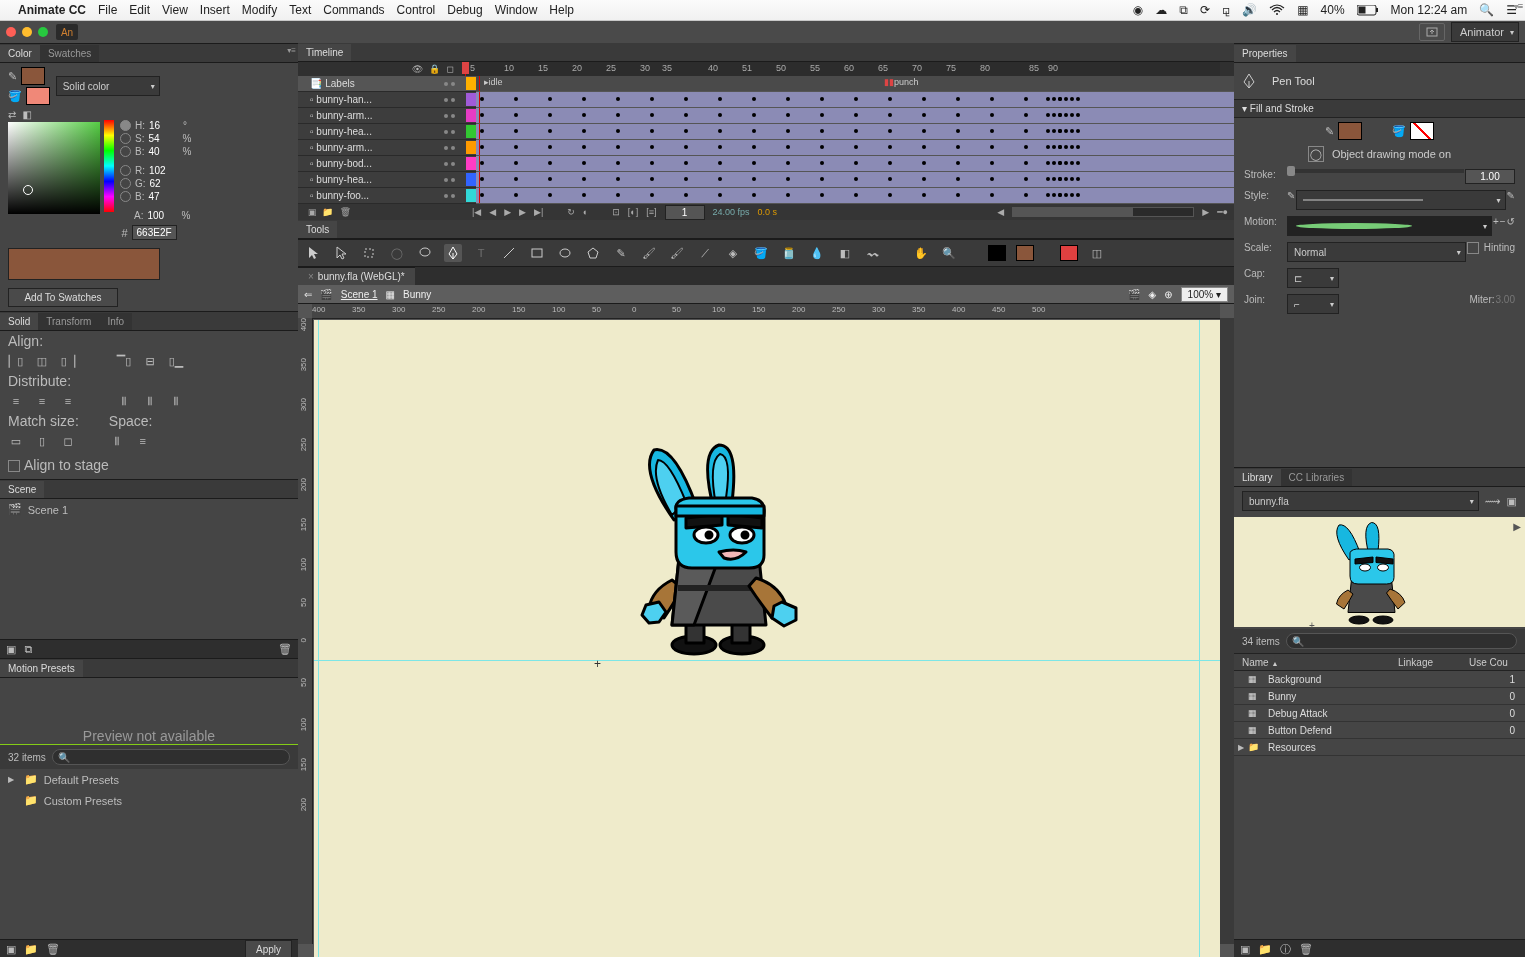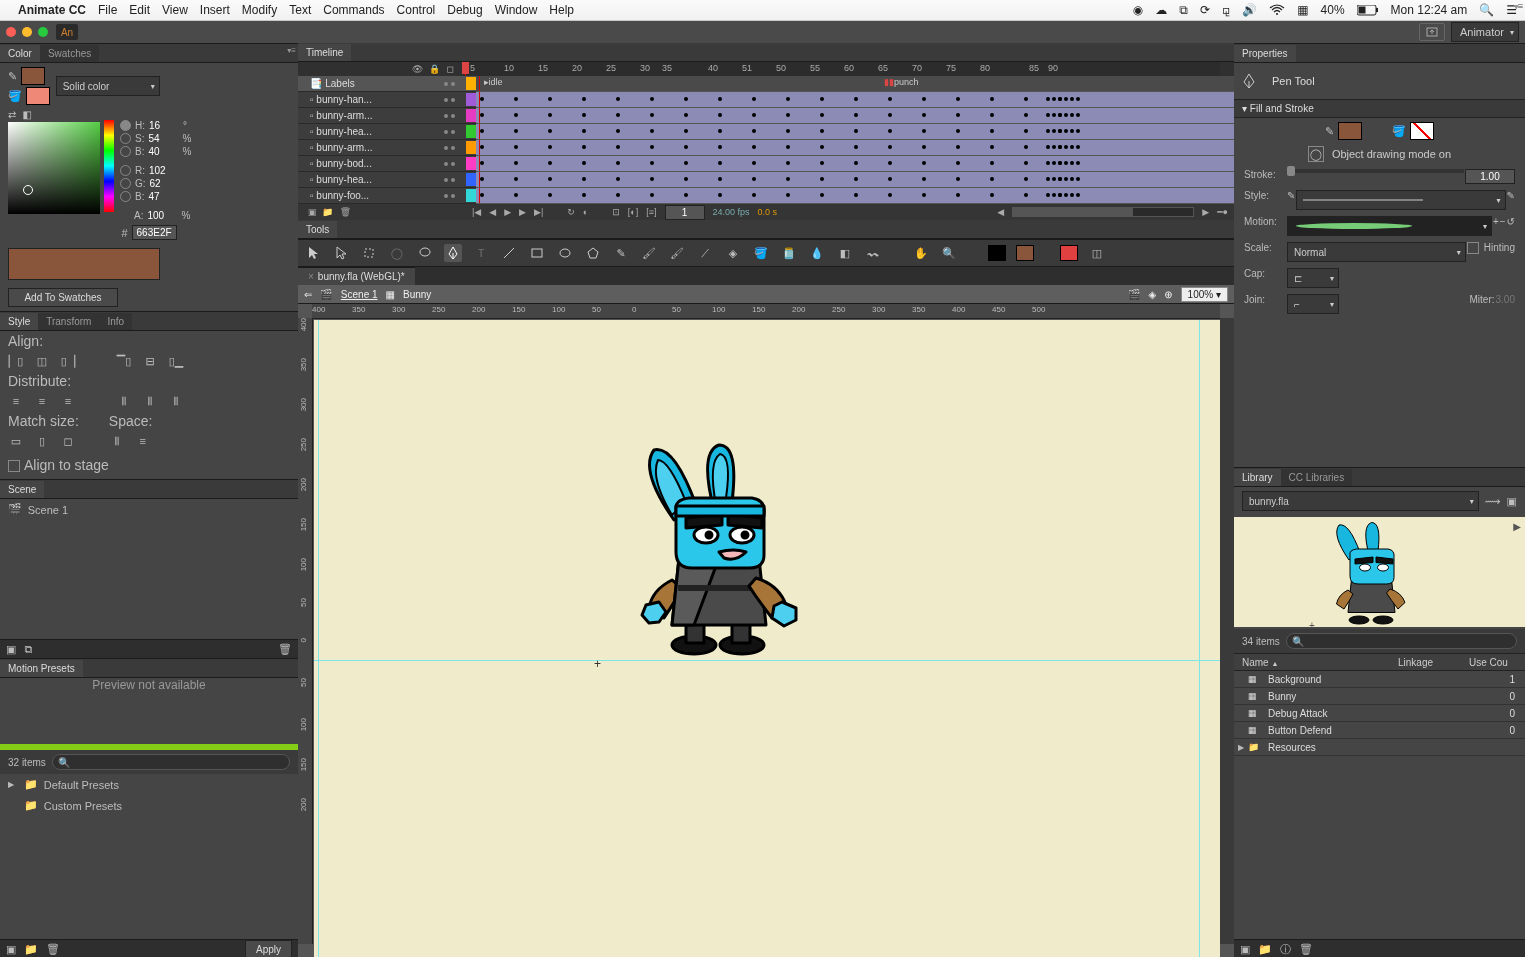--- a/index.html
+++ b/index.html
@@ -202,21 +202,21 @@
       </div>
       <div class="bigsw" style="background:#8a563b"></div>
       <div class="row">
             <div class="btn" style="width:88px">Add To Swatches</div>
           </div>
     </div>
   </div>
 
   <div>
     <div class="panel-tab">
-      <div class="t">Style</div>
+      <div class="t">Solid</div>
       <div class="t off">Transform</div>
       <div class="t off">Info</div>
       <span class="collapse">▾≡</span>
     </div>
     <div class="panel-body">
       <div class="tiny">Align:</div>
       <div class="align-grid">
         <span class="aicon">▏▯</span>
         <span class="aicon">◫</span>
         <span class="aicon">▯▕</span>
@@ -273,24 +273,24 @@
       <span style="flex:1"></span>
       <span>🗑</span>
     </div>
   </div>
 
   <div style="flex:1;display:flex;flex-direction:column">
     <div class="panel-tab">
           <div class="t">Motion Presets</div>
           <span class="collapse">▾≡</span>
         </div>
-    <div class="panel-body" style="height:66px;display:flex;align-items:flex-start;justify-content:center;color:#999;font-size:12px">
+    <div class="panel-body" style="height:66px;display:flex;align-items:flex-end;justify-content:center;color:#999;font-size:14px">
           <span>Preview not available</span>
         </div>
-    <div class="row" style="background:#3a3a3a;border-top:6px solid #84cc16">
+    <div class="row" style="background:#3a3a3a;border-top:1px solid #84cc16">
       <span style="font-size:10px">32 items</span>
       <div class="search">🔍</div>
     </div>
     <div class="panel-body" style="flex:1">
       <div class="row">
             <span class="tri">▶</span>
             <span>📁</span>
             <span>Default Presets</span>
           </div>
       <div class="row">

